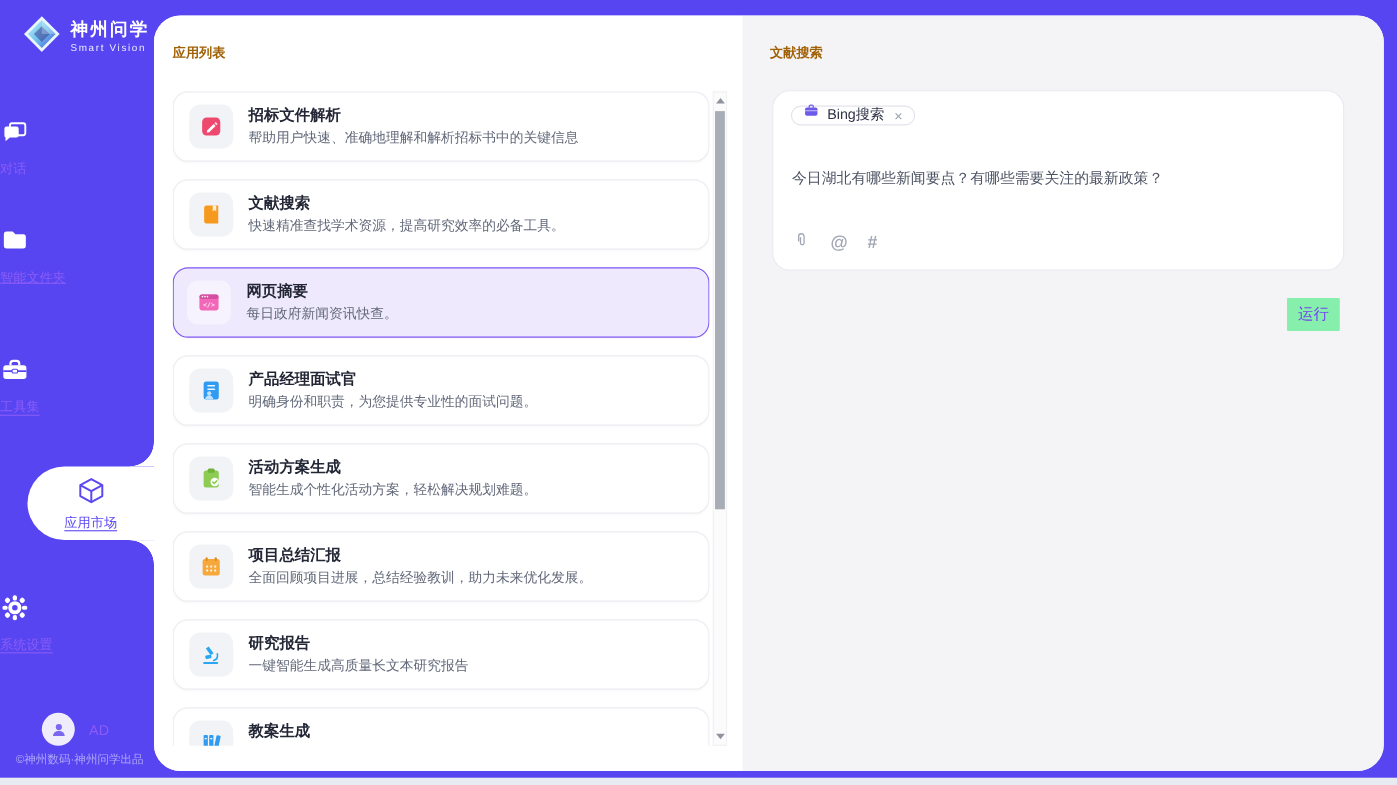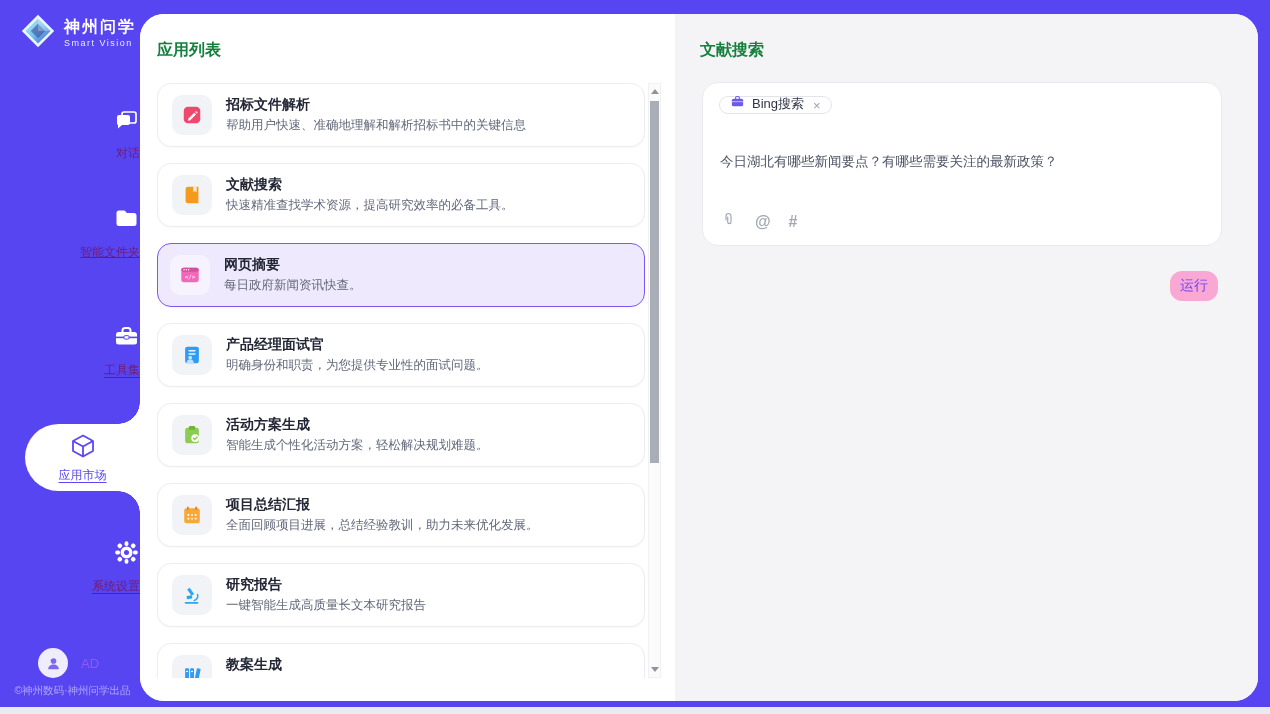--- a/index.html
+++ b/index.html
@@ -5,21 +5,21 @@
   html,body{margin:0;padding:0;background:#e9ebf3;}
   .stage{position:relative;width:1270px;height:714px;overflow:hidden;
          font-family:"Liberation Sans","DejaVu Sans",sans-serif;}
   .app-bg{position:absolute;left:0;top:0;right:0;height:707px;background:#5745f2;}
 
   
   .content{position:absolute;left:140px;top:14px;right:12px;bottom:13px;background:#fff;
            border-radius:24px;display:flex;overflow:hidden;}
   .list-panel{width:535px;position:relative;background:#fff;flex:none;}
   .detail-panel{flex:1;background:#f4f4f7;position:relative;}
-  .panel-title{position:absolute;top:26px;font-size:16px;font-weight:bold;color:#15803d;}
+  .panel-title{position:absolute;top:26px;font-size:12px;font-weight:bold;color:#a16207;}
   .list-panel .panel-title{left:17px;}
   .detail-panel .panel-title{left:25px;}
 
   
   .cards-viewport{position:absolute;left:17px;right:30px;top:69px;bottom:23px;overflow:hidden;}
   .card{height:64px;margin-bottom:16px;border:1px solid #ececf2;border-radius:14px;display:flex;
         align-items:center;padding:0 14px;gap:14px;background:#fff;box-sizing:border-box;cursor:pointer;
         box-shadow:0 1px 2px rgba(20,20,40,.03);}
   .card.selected{background:#efe9fd;border:1.5px solid #7e57f3;padding-left:12px;}
   .tile{width:40px;height:40px;border-radius:10px;background:#f2f3f6;display:flex;align-items:center;
@@ -42,31 +42,31 @@
   
   .d-card{position:absolute;left:27px;top:68px;width:520px;height:164px;background:#fff;
           border:1px solid #e9e9f0;border-radius:16px;box-sizing:border-box;}
   .tag{position:absolute;left:16px;top:13px;height:18px;display:inline-flex;align-items:flex-end;gap:7px;
        padding:0 10px;background:#fff;border:1px solid #e3e3ec;border-radius:9px;box-sizing:border-box;}
   .tag-label{font-size:13px;color:#2f3546;}
   .tag-x{color:#9ba1ad;font-size:13px;margin-left:2px;cursor:pointer;}
   .question{position:absolute;left:17px;top:69px;right:20px;font-size:13.5px;color:#4c5263;line-height:1.5;}
   .input-icons{position:absolute;left:17px;bottom:13px;display:flex;gap:18px;align-items:center;}
   .glyph-icon{font-size:16px;color:#a2a7b4;font-weight:bold;cursor:pointer;}
-  .run-btn{position:absolute;right:40px;top:257px;min-width:47px;height:30px;background:#f9a8d4;
-           color:#7445f0;border:none;border-radius:12px;font-size:14px;cursor:pointer;
+  .run-btn{position:absolute;right:40px;top:257px;min-width:47px;height:30px;background:#86efac;
+           color:#7445f0;border:none;border-radius:1px;font-size:14px;cursor:pointer;
            font-family:inherit;padding:0 10px;}
 
   
   .sidebar{position:absolute;left:0;top:0;width:140px;height:584px;}
   .logo{position:absolute;left:20px;top:13px;display:flex;gap:8px;align-items:center;}
   .logo-name{font-size:16px;font-weight:bold;color:#fff;letter-spacing:2px;line-height:1.1;}
   .logo-sub{font-size:9px;color:#e8ecff;letter-spacing:1.5px;margin-top:2px;}
-  .nav-item{position:absolute;left:0;width:140px;display:flex;flex-direction:column;align-items:flex-end;
-            gap:9px;color:#701a75;font-size:12px;cursor:pointer;}
+  .nav-item{position:absolute;left:0;width:140px;display:flex;flex-direction:column;align-items:flex-start;
+            gap:9px;color:#8b5cf6;font-size:12px;cursor:pointer;}
   .u{text-decoration:underline;text-underline-offset:3px;}
   .nav-pill{position:absolute;left:25px;right:0;top:424px;height:67px;background:#fff;
             border-radius:34px 0 0 34px;display:flex;flex-direction:column;align-items:center;
             justify-content:center;gap:4px;color:#5b48f3;font-size:12px;cursor:pointer;}
   .curve{position:absolute;right:0;width:22px;height:22px;}
   .curve.top{top:-22px;background:radial-gradient(circle at 0 0,#5745f2 21.5px,#fff 22px);}
   .curve.bottom{bottom:-22px;background:radial-gradient(circle at 0 100%,#5745f2 21.5px,#fff 22px);}
   .user{position:absolute;left:38px;top:648px;display:flex;align-items:center;gap:13px;cursor:pointer;}
   .avatar{width:30px;height:30px;border-radius:50%;background:#efecfc;display:flex;
           align-items:center;justify-content:center;}

